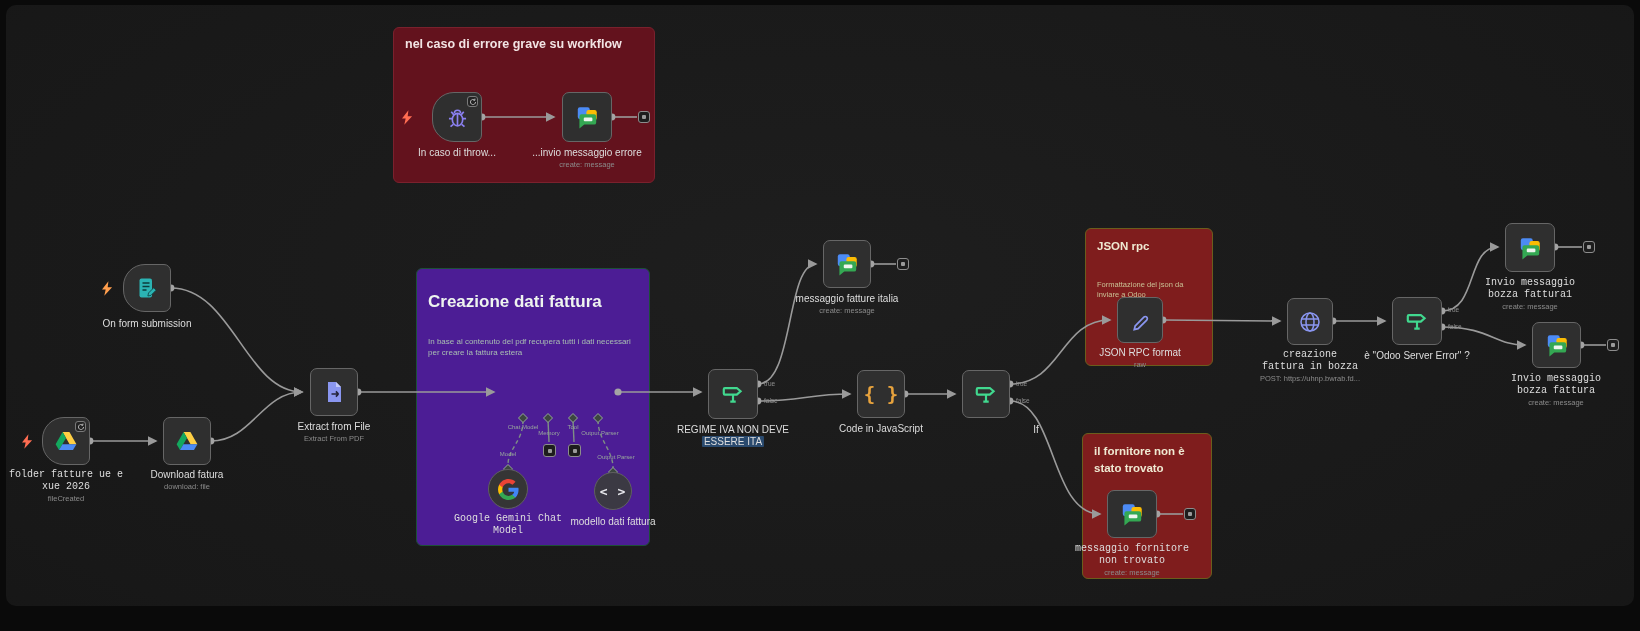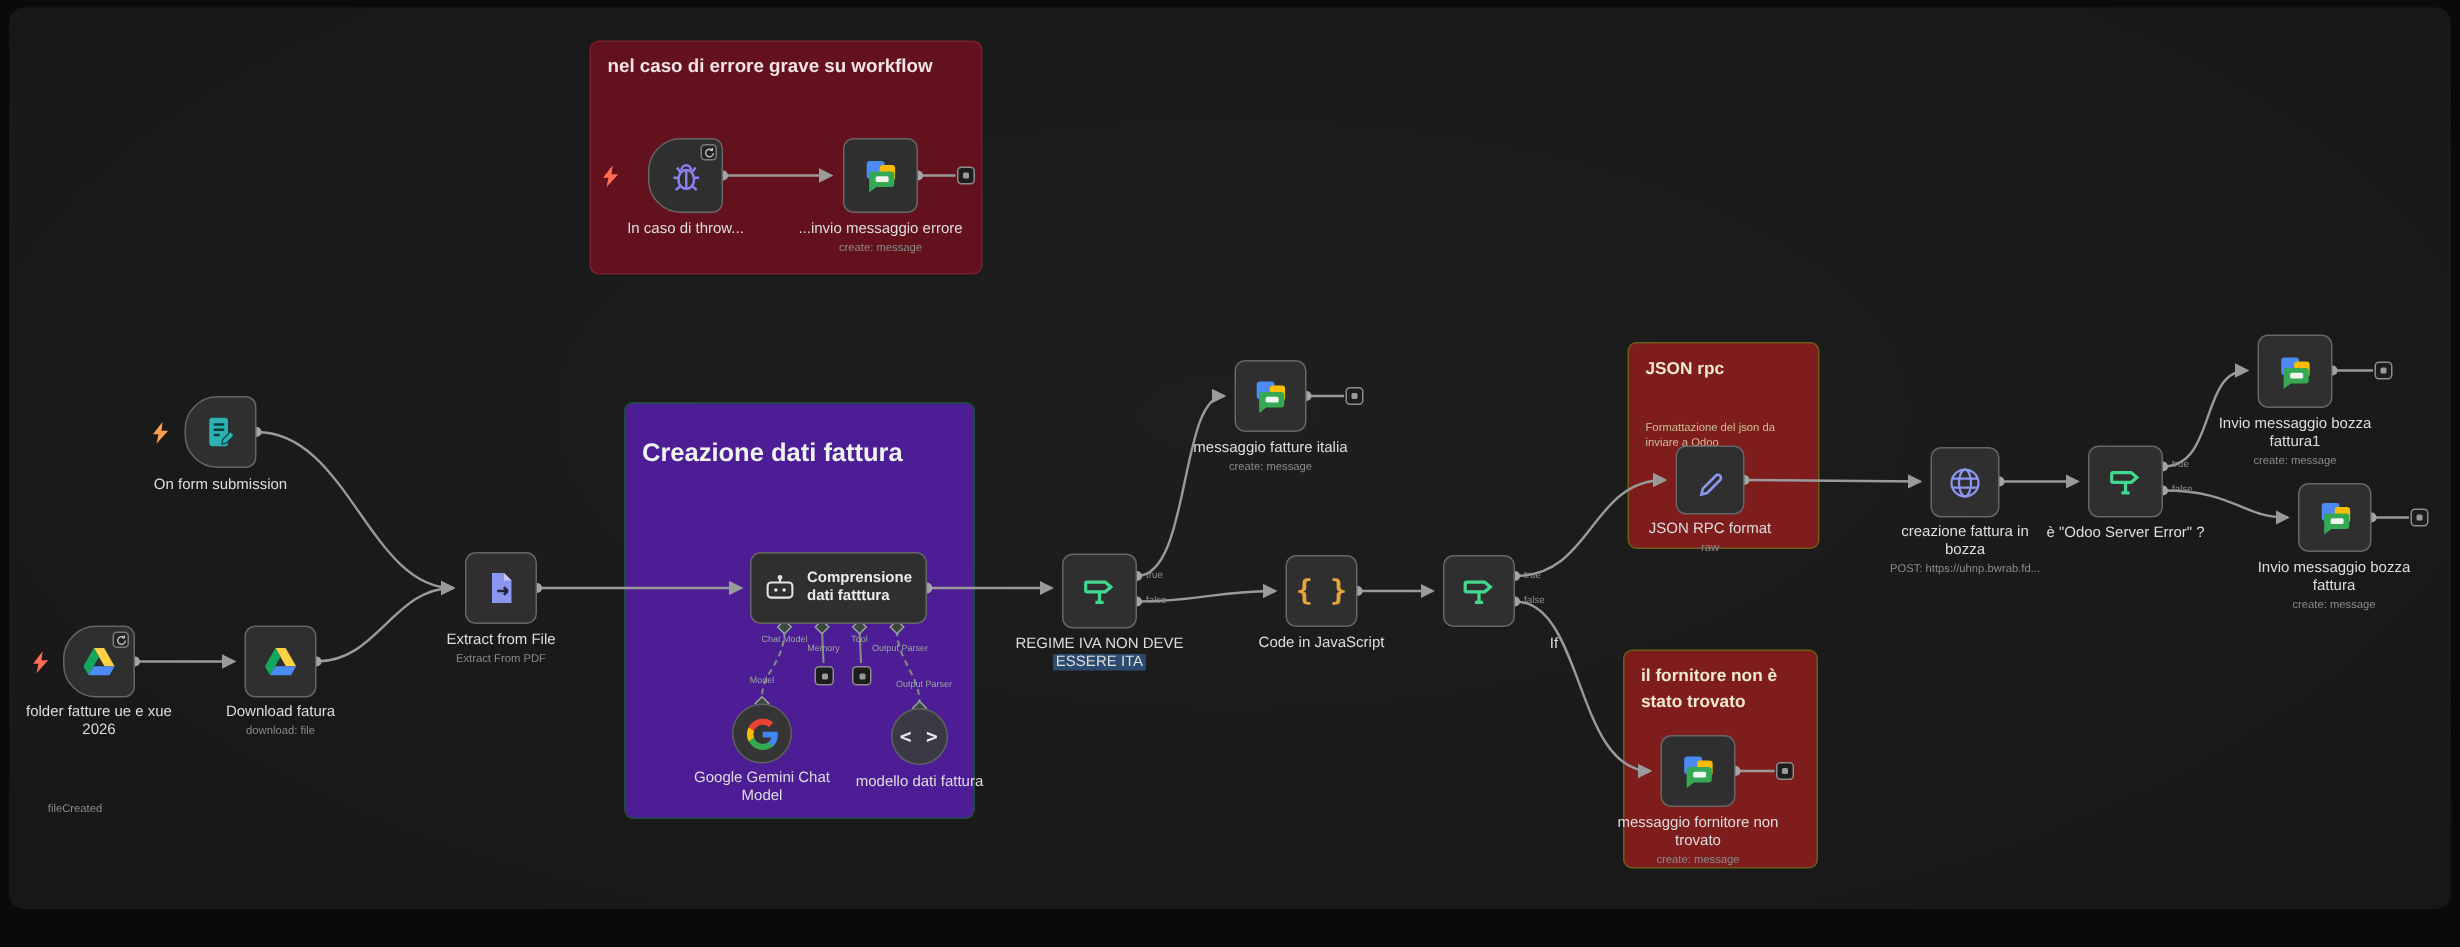--- a/index.html
+++ b/index.html
@@ -21,21 +21,21 @@
   .wire.dashed{stroke:#7e8e85;stroke-width:1.4;stroke-dasharray:4 3;}
   .wire.thin{stroke:#7e8e85;stroke-width:1.4;}
   .node{position:absolute;z-index:3;background:#2f2f2f;border:1px solid #666;border-radius:7px;
     display:flex;align-items:center;justify-content:center;box-sizing:border-box;}
   .node.trigger{border-radius:22px 7px 7px 22px;}
   .circle-node{position:absolute;z-index:3;border-radius:50%;background:#353535;border:1px solid #606060;
     display:flex;align-items:center;justify-content:center;box-sizing:border-box;}
   .icon{display:flex;align-items:center;justify-content:center;}
   .label{position:absolute;z-index:4;transform:translateX(-50%);color:#dedede;font-size:10px;line-height:1.22;
     text-align:center;white-space:nowrap;}
-  .label.wrap{white-space:normal;}
+  .label.wrap{white-space:normal;font-family:Liberation Mono, monospace;}
   .sub{position:absolute;z-index:4;transform:translateX(-50%);color:#8b8b8b;font-size:7.5px;text-align:center;white-space:nowrap;}
   .tiny{position:absolute;z-index:4;transform:translateX(-50%);color:#98a79d;font-size:6px;white-space:nowrap;}
   .portlbl{position:absolute;z-index:4;color:#8f8f8f;font-size:6.5px;white-space:nowrap;}
   .endpoint{position:absolute;z-index:3;width:12px;height:12px;border:1.5px solid #8d8d8d;border-radius:3px;
     background:#1d1d1d;box-sizing:border-box;display:flex;align-items:center;justify-content:center;}
   .endpoint .sq{width:4px;height:4px;background:#9a9a9a;border-radius:1px;}
   .badge{position:absolute;top:3px;right:3px;width:11px;height:11px;border:1px solid #7a7a7a;border-radius:3px;
     background:#242424;display:flex;align-items:center;justify-content:center;z-index:4;box-sizing:border-box;}
   .bolt{position:absolute;z-index:4;}
   .agent-text{width:80px;font-size:10px;font-weight:bold;color:#ececec;line-height:1.18;margin-left:7px;}
@@ -47,20 +47,21 @@
 <body>
 
 <div id="frame">
   <div id="canvas-bg"></div>
 
   <div class="sticky red" style="left:393px;top:27px;width:262px;height:156px;">
     <div class="st-title">nel caso di errore grave su workflow</div>
   </div>
   <div class="sticky green" style="left:416px;top:268px;width:234px;height:278px;">
     <div class="st-title" style="margin-top:14px;">Creazione dati fattura</div>
+    <div class="st-body">In base al contenuto del pdf recupera tutti i dati necessari per creare la fattura estera</div>
   </div>
   <div class="sticky olive" style="left:1085px;top:228px;width:128px;height:138px;">
     <div class="st-title">JSON rpc</div>
     <div class="st-body">Formattazione del json da inviare a Odoo</div>
   </div>
   <div class="sticky olive" style="left:1082px;top:433px;width:130px;height:146px;">
     <div class="st-title">il fornitore non è stato trovato</div>
   </div>
 
   <svg class="wires" width="1640" height="631">
@@ -191,21 +192,21 @@
         <path d="M5 21.1 h14 l3.4 -5.9 H8.4 z" fill="#4c8bf5"></path>
       </svg>
     </span>
     <span class="badge">
       <svg viewBox="0 0 10 10" width="8" height="8">
           <path d="M8.2 5 a3.2 3.2 0 1 1 -1.1 -2.4 M7.4 0.8 V2.8 H5.4" stroke="#c4c4c4" fill="none" stroke-width="1.1"></path>
         </svg>
     </span>
   </div>
   <div class="label wrap" style="left:66px;top:469px;width:122px;">folder fatture ue e xue 2026</div>
-  <div class="sub" style="left:50px;top:494px;margin-top:40px;">fileCreated</div>
+  <div class="sub" style="left:66px;top:494px;">fileCreated</div>
 
   <div class="node" style="left:163px;top:417px;width:48px;height:48px;">
     <span class="icon">
       <svg viewBox="0 0 24 24" width="24" height="24">
         <path d="M8.6 3 h6.8 l7 12.2 h-6.8 z" fill="#ffcf44"></path>
         <path d="M8.6 3 L1.6 15.2 l3.4 5.9 7 -12.2 z" fill="#13a85e"></path>
         <path d="M5 21.1 h14 l3.4 -5.9 H8.4 z" fill="#4c8bf5"></path>
       </svg>
     </span>
   </div>
@@ -217,32 +218,20 @@
       <svg viewBox="0 0 24 24" width="24" height="24">
         <path d="M6 2 h8 l5 5 v15 H6 z" fill="#8a96f0"></path>
         <path d="M14 2 v5 h5" fill="#c3caf8"></path>
         <path d="M9.5 14 h7 m0 0 l-2.6 -2.6 M16.5 14 l-2.6 2.6" stroke="#23233a" stroke-width="1.7" fill="none"></path>
       </svg>
     </span>
   </div>
   <div class="label" style="left:334px;top:421px;">Extract from File</div>
   <div class="sub" style="left:334px;top:434px;">Extract From PDF</div>
 
-  <div class="node" style="left:500px;top:368px;width:118px;height:48px;justify-content:flex-start;padding-left:8px;">
-    <span class="icon">
-      <svg viewBox="0 0 24 24" width="22" height="22" fill="none" stroke="#e6e6e6" stroke-width="1.5">
-        <rect x="3" y="8" width="18" height="11" rx="2.5"></rect>
-        <circle cx="9" cy="13.5" r="1.3" fill="#e6e6e6" stroke="none"></circle>
-        <circle cx="15" cy="13.5" r="1.3" fill="#e6e6e6" stroke="none"></circle>
-        <path d="M12 8 V5.5"></path>
-          <circle cx="12" cy="4.3" r="1"></circle>
-      </svg>
-    </span>
-    <div class="agent-text">Comprensione dati fatttura</div>
-  </div>
   <div class="tiny" style="left:523px;top:424px;">Chat Model</div>
   <div class="tiny" style="left:549px;top:430px;">Memory</div>
   <div class="tiny" style="left:573px;top:424px;">Tool</div>
   <div class="tiny" style="left:600px;top:430px;">Output Parser</div>
 
   <div class="endpoint" style="left:543px;top:444px;width:13px;height:13px;">
       <span class="sq"></span>
     </div>
   <div class="endpoint" style="left:568px;top:444px;width:13px;height:13px;">
       <span class="sq"></span>

